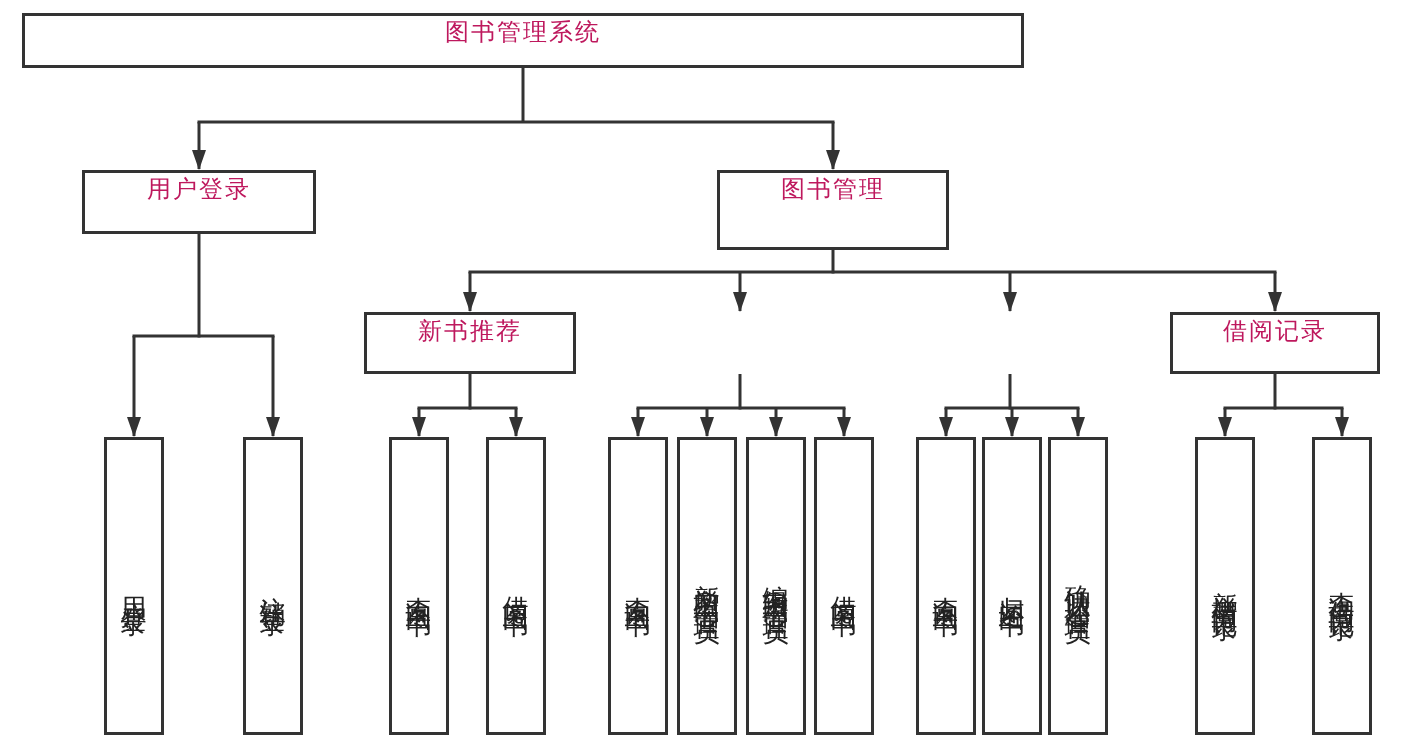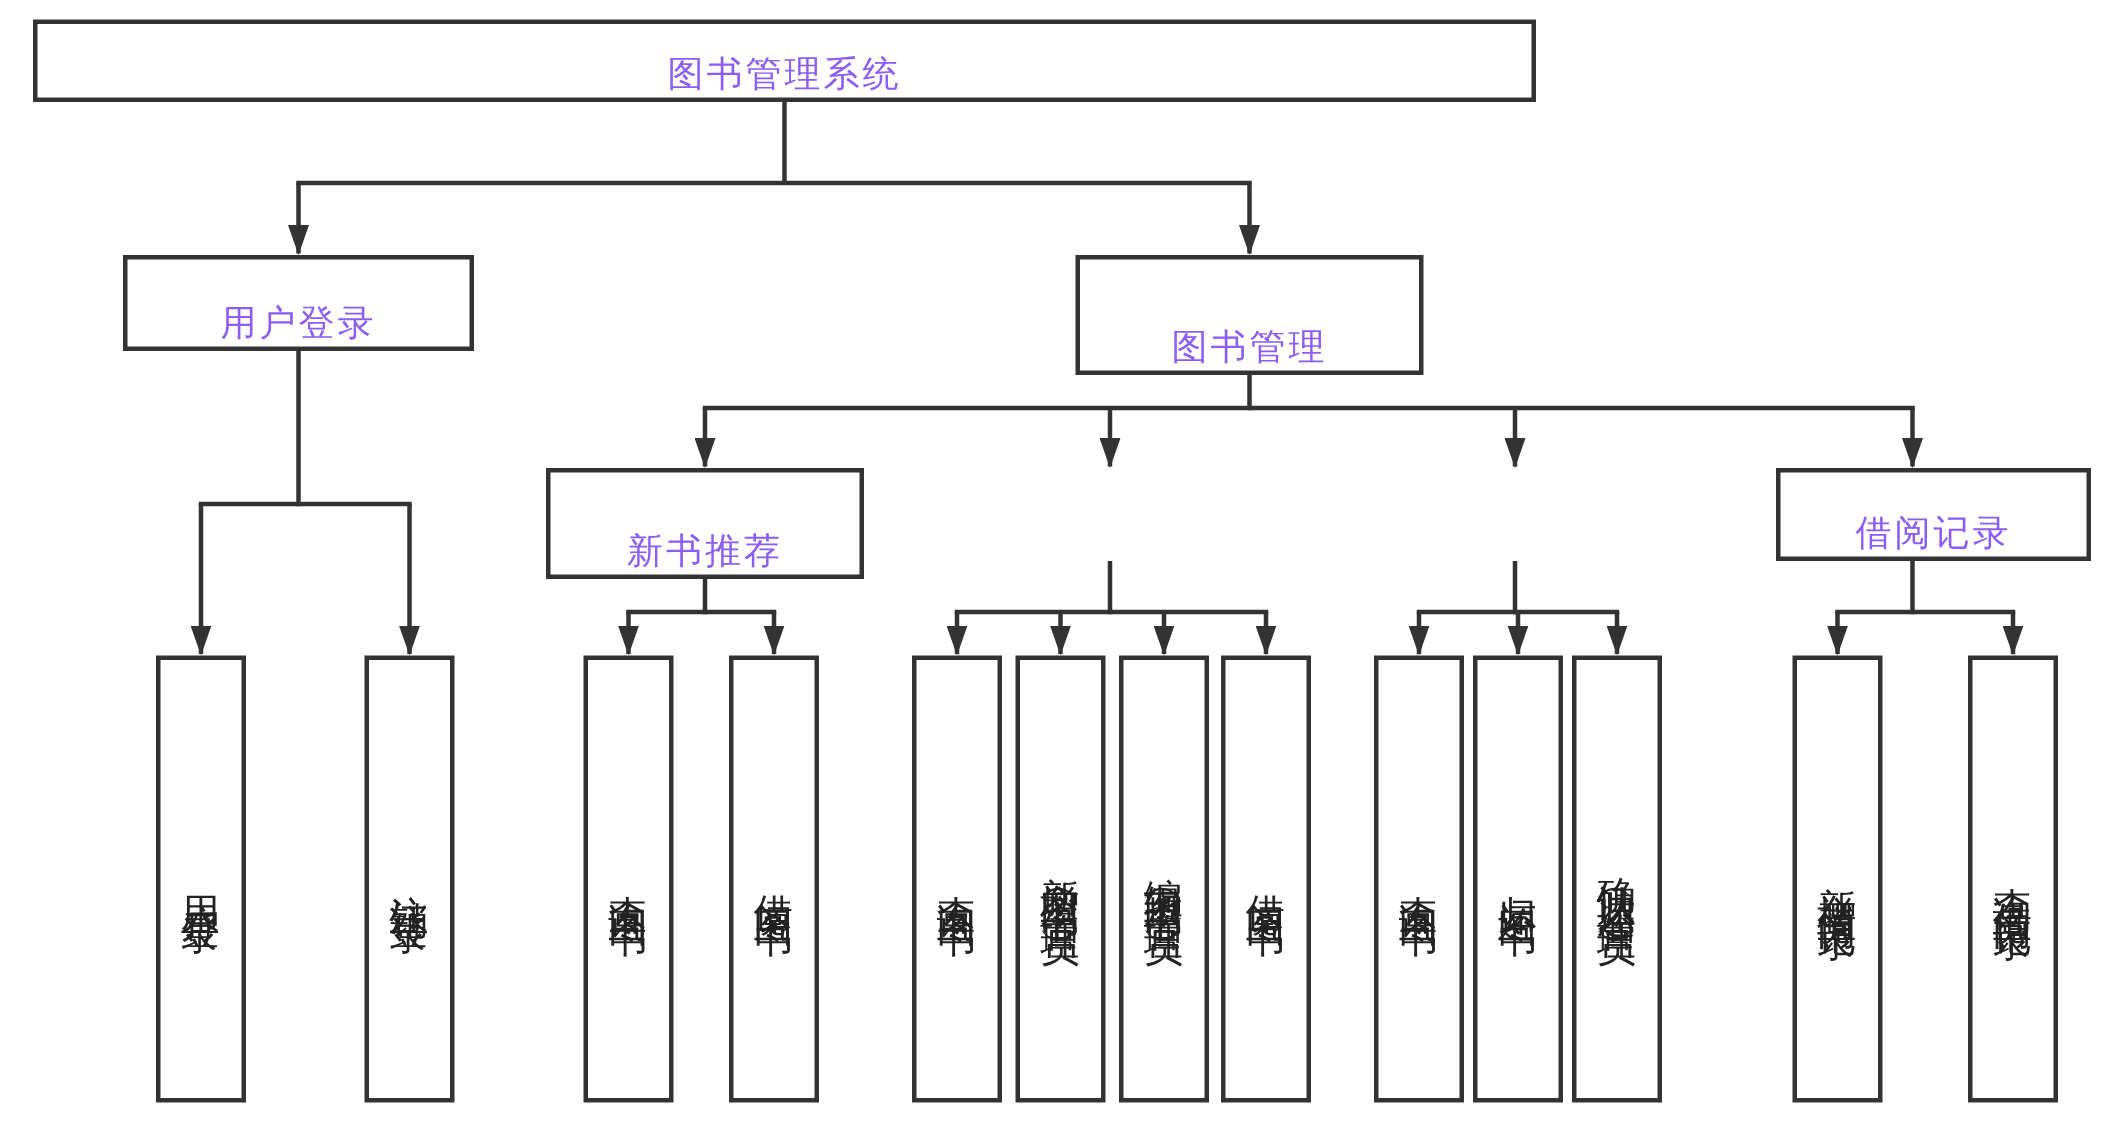--- a/index.html
+++ b/index.html
@@ -15,23 +15,23 @@
     position: absolute;
     left: 0; top: 0;
     width: 1405px; height: 747px;
   }
   .node {
     position: absolute;
     box-sizing: border-box;
     border: 3px solid #333333;
     background: #ffffff;
     display: flex;
-    align-items: flex-end;
+    align-items: flex-start;
     justify-content: center;
-    color: #8b5cf6;
+    color: #be185d;
     font-size: 24px;
     letter-spacing: 2px;
     z-index: 2;
   }
   .leaf {
     position: absolute;
     box-sizing: border-box;
     border: 3px solid #333333;
     background: #ffffff;
     top: 437px;
@@ -116,24 +116,24 @@
     <span>图书管理系统</span>
   </div>
 
   <div class="node" style="left:82px; top:170px; width:234px; height:64px;">
     <span>用户登录</span>
   </div>
   <div class="node" style="left:717px; top:170px; width:232px; height:80px;">
     <span>图书管理</span>
   </div>
 
-  <div class="node" style="left:364px; top:312px; width:212px; height:74px;">
+  <div class="node" style="left:364px; top:312px; width:212px; height:62px;">
     <span>新书推荐</span>
   </div>
-  <div class="node" style="left:1170px; top:312px; width:210px; height:62px;margin-left:14px;">
+  <div class="node" style="left:1170px; top:312px; width:210px; height:62px;">
     <span>借阅记录</span>
   </div>
 
   <div class="leaf" style="left:104px;">用户登录</div>
   <div class="leaf" style="left:243px;">注销登录</div>
 
   <div class="leaf" style="left:389px;">查询图书</div>
   <div class="leaf" style="left:486px;">借阅图书</div>
 
   <div class="leaf" style="left:608px;">查询图书</div>

